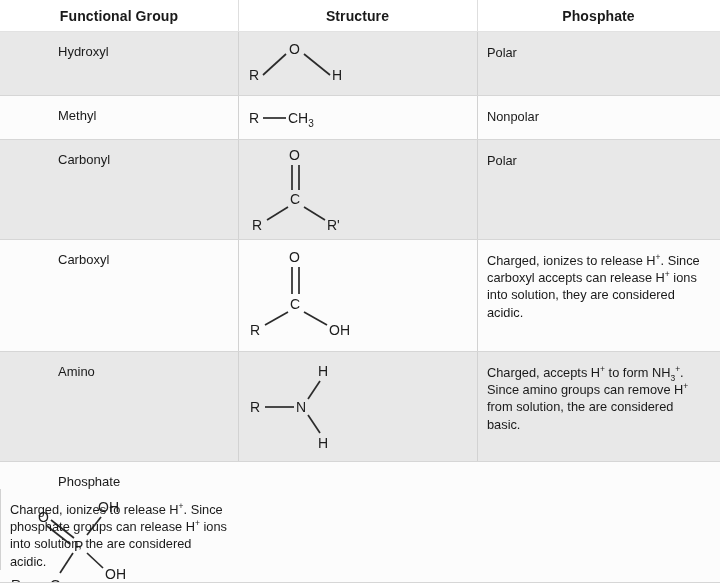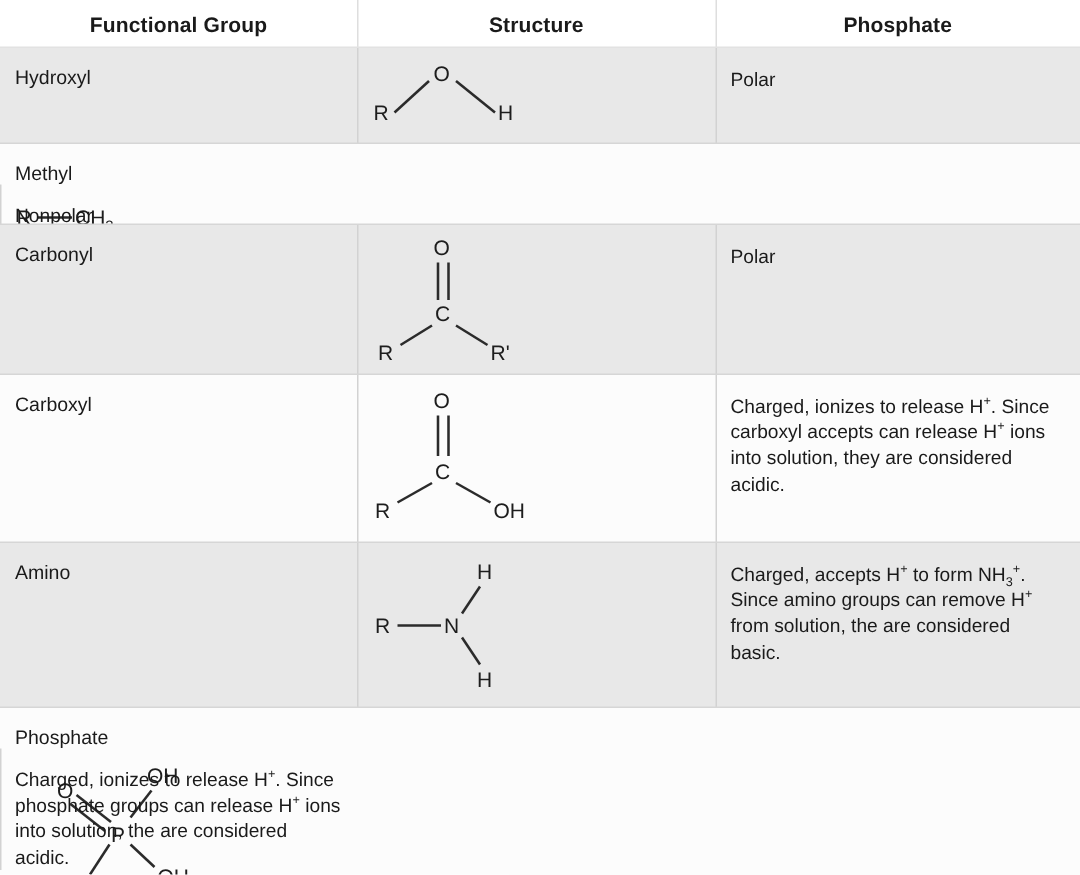--- a/index.html
+++ b/index.html
@@ -53,35 +53,36 @@
     font-weight:bold;
     font-size:14px;
     text-align:center;
     line-height:32px;
     letter-spacing:.1px;
   }
   .group-name{
     font-size:13px;
     padding:12px 0 0 10px;
     line-height:15px;
+    margin-left:48px;
   }
   .props{
     font-size:12.8px;
     line-height:17.2px;
     padding:12px 12px 0 10px;
   }
   sup{font-size:.66em;vertical-align:super;line-height:0;}
   sub{font-size:.66em;vertical-align:sub;line-height:0;}
 
   .struct{position:relative;width:239px;}
   .struct svg{display:block;position:absolute;left:0;top:0;}
 
   
   .r-hydroxyl{height:64px;}
-  .r-methyl{height:54px;flex-direction:column;}
+  .r-methyl{height:44px;}
   .r-carbonyl{height:100px;}
   .r-carboxyl{height:112px;}
   .r-amino{height:110px;}
   .r-phosphate{height:121px;flex-direction:column;}
   .r-phosphate:after{background:#d6d6d6;}
 
   text.atom{
     font-family:"Liberation Sans","DejaVu Sans",sans-serif;
     font-size:14px;
     fill:#1d1d1d;

